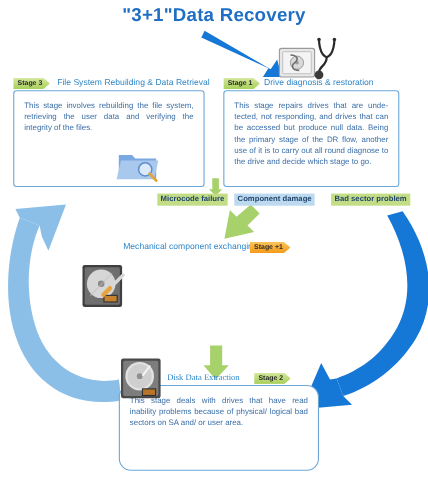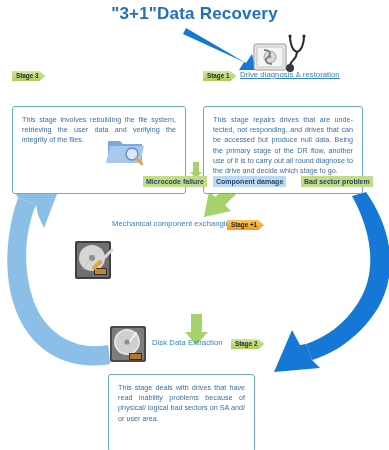--- a/index.html
+++ b/index.html
@@ -34,21 +34,20 @@
     position: absolute;
     box-sizing: border-box;
     border: 1px solid #6ba7d8;
     border-radius: 3px;
     background: #ffffff;
     color: #3b6fa8;
     font-size: 7.2px;
     line-height: 10.2px;
     text-align: justify;
     padding: 8px 9px 6px 9px;
-    margin-top: 24px;
   }
   .card-body.green {
     border: 1px solid #b9cf8f;
     border-radius: 5px;
     color: #333333;
   }
 
   
   .banner {
     position: absolute;
@@ -144,33 +143,34 @@
     <g>
       <path d="M213,192 L206,185 L210,185 L210,178 L217,178 L217,185 L220,185 Z" fill="#a7d16a" opacity="0"></path>
     </g>
 
     <g>
       <path d="M196,345 L185,332 L191,332 L191,314 L202,314 L202,332 L208,332 Z" fill="#a7d16a"></path>
     </g>
   </svg>
 
   <div class="banner green" style="left:12px; top:71px;">Stage 3</div>
+  <div class="card-heading" style="left:52px; top:70px;">File System Rebuilding &amp; Data Retrieval</div>
   <div class="card-body" style="left:12px; top:82px; width:174px; height:88px;">This stage involves rebuilding the file system, retrieving the user data and verifying the integrity of the files.</div>
 
   <div class="icon" style="left:104px; top:132px; width:44px; height:36px;">
     <svg viewBox="0 0 44 36" width="44" height="36">
       <path d="M4,9 L16,9 L19,12 L38,12 L38,30 L4,30 Z" fill="#7aa8e0"></path>
       <path d="M6,14 L40,14 L36,31 L2,31 Z" fill="#a9c8ee"></path>
       <circle cx="28" cy="22" r="6" fill="#dbe9fa" stroke="#5f8dc9" stroke-width="1.4"></circle>
       <line x1="32" y1="26" x2="38" y2="32" stroke="#e0a53c" stroke-width="2.6" stroke-linecap="round"></line>
     </svg>
   </div>
 
   <div class="banner green" style="left:203px; top:71px;">Stage 1</div>
-  <div class="card-heading" style="left:240px; top:70px;text-decoration:underline;">Drive diagnosis   &amp; restoration</div>
+  <div class="card-heading" style="left:240px; top:70px;">Drive diagnosis   &amp; restoration</div>
   <div class="card-body" style="left:203px; top:82px; width:160px; height:88px;">This stage repairs drives that are unde-tected, not responding, and drives that can be accessed but produce null data. Being the primary stage of the DR flow, another use of it is to carry out all round diagnose to the drive and decide which stage to go.</div>
 
   <div class="icon" style="left:250px; top:30px; width:62px; height:46px;">
     <svg viewBox="0 0 62 46" width="62" height="46">
       <rect x="4" y="14" width="32" height="26" rx="2" fill="#e7e7e7" stroke="#9a9a9a" stroke-width="1"></rect>
       <rect x="7" y="17" width="26" height="20" rx="1" fill="#f4f4f4" stroke="#bdbdbd" stroke-width="0.8"></rect>
       <circle cx="20" cy="27" r="6" fill="#d9d9d9" stroke="#8f8f8f" stroke-width="0.8"></circle>
       <circle cx="20" cy="27" r="1.6" fill="#9a9a9a"></circle>
       <path d="M40,6 C40,6 40,20 47,22 C54,20 54,6 54,6" fill="none" stroke="#2b2b2b" stroke-width="2"></path>
       <path d="M47,22 C47,30 40,30 40,36" fill="none" stroke="#2b2b2b" stroke-width="2"></path>
@@ -195,23 +195,23 @@
       <circle cx="20" cy="20" r="13" fill="#d6d6d6"></circle>
       <circle cx="20" cy="20" r="3" fill="#8a8a8a"></circle>
       <path d="M10,31 L30,10" stroke="#bdbdbd" stroke-width="1" opacity="0.6"></path>
       <rect x="22" y="30" width="13" height="7" fill="#2f2f2f"></rect>
       <rect x="23" y="31" width="11" height="5" fill="#c8812c"></rect>
       <line x1="24" y1="28" x2="40" y2="12" stroke="#d8d8d8" stroke-width="3" stroke-linecap="round"></line>
       <line x1="22" y1="30" x2="28" y2="24" stroke="#e8a33d" stroke-width="4" stroke-linecap="round"></line>
     </svg>
   </div>
 
-  <div class="card-heading" style="left:152px; top:338px;">Disk Data Extraction</div>
+  <div class="card-heading" style="left:152px; top:338px;font-family:Liberation Serif, serif;">Disk Data Extraction</div>
   <div class="banner green" style="left:231px; top:339px;">Stage 2</div>
-  <div class="card-body" style="left:108px; top:350px; width:147px; height:78px;">This stage deals with drives that have read inability problems because of physical/ logical bad sectors on SA and/ or user area.</div>
+  <div class="card-body" style="left:108px; top:350px; width:182px; height:78px;border-radius:11px;">This stage deals with drives that have read inability problems because of physical/ logical bad sectors on SA and/ or user area.</div>
 
   <div class="icon" style="left:108px; top:324px; width:40px; height:40px;">
     <svg viewBox="0 0 40 40" width="40" height="40">
       <rect x="2" y="2" width="36" height="36" rx="2" fill="#4a4a4a"></rect>
       <rect x="4" y="4" width="32" height="32" rx="1.5" fill="#7d7d7d"></rect>
       <circle cx="19" cy="18" r="13" fill="#e2e2e2"></circle>
       <circle cx="19" cy="18" r="11" fill="#cfcfcf"></circle>
       <circle cx="19" cy="18" r="2.6" fill="#8f8f8f"></circle>
       <path d="M28,9 L22,17" stroke="#f2f2f2" stroke-width="2" stroke-linecap="round"></path>
       <rect x="21" y="29" width="13" height="7" fill="#2f2f2f"></rect>

